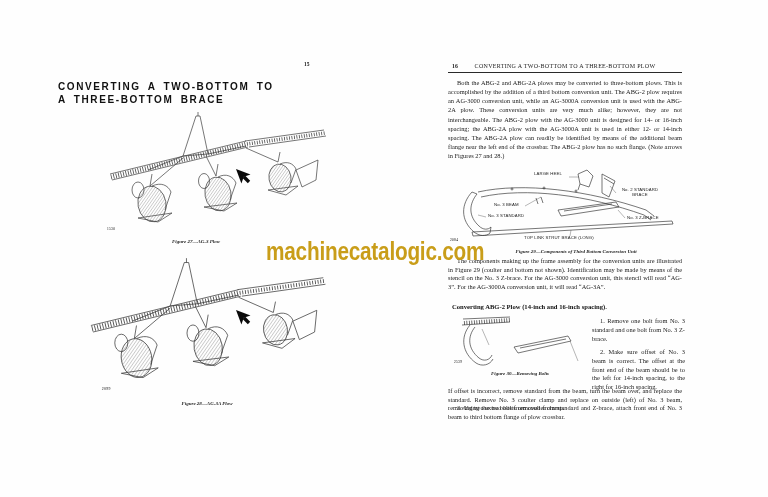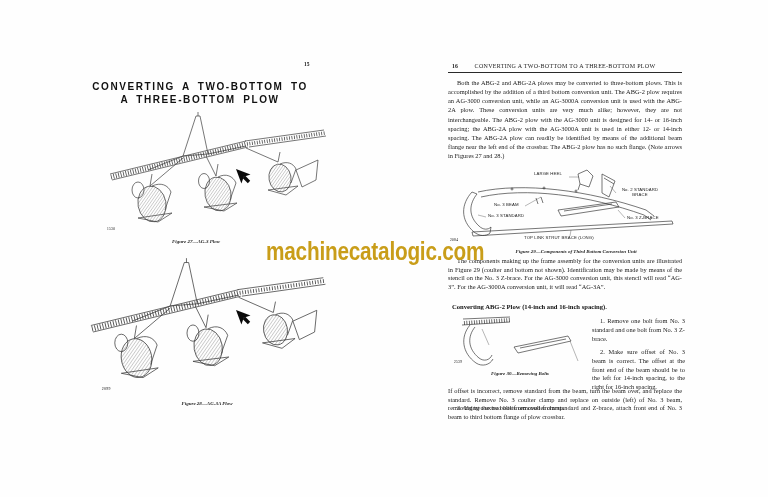--- a/index.html
+++ b/index.html
@@ -2,21 +2,21 @@
 <html><head>
 <meta charset="utf-8">
 <style>
   html,body{margin:0;padding:0;background:#ffffff;}
   .canvas{position:relative;width:768px;height:497px;background:#fefefe;overflow:hidden;
           font-family:"Liberation Serif",serif;color:#1c1c1c;}
   .abs{position:absolute;}
 
   
   .pagenum-left{left:304px;top:61px;font-size:5.5px;font-weight:bold;}
-  .lp-title{left:58px;top:80px;width:284px;text-align:center;
+  .lp-title{left:58px;top:80px;width:284px;text-align:left;
             font-family:"Liberation Sans",sans-serif;font-weight:bold;
             font-size:10px;letter-spacing:1.6px;word-spacing:3px;line-height:13px;color:#111;}
   .fig-caption{font-size:5px;font-weight:bold;font-style:italic;text-align:center;color:#222;}
   .cap27{left:116px;top:239px;width:160px;}
   .cap28{left:127px;top:401px;width:160px;}
   .engraving{font-size:3.5px;color:#666;letter-spacing:.3px;}
 
   
   .pagenum-right{left:452px;top:63px;font-size:5.8px;font-weight:bold;}
   .rp-header{left:448px;top:63px;width:234px;text-align:center;
@@ -49,21 +49,21 @@
 </head>
 <body>
 
 <div class="canvas">
 
   <div>
     <div class="abs pagenum-left">15</div>
 
     <div class="abs lp-title">
       <div>CONVERTING A TWO-BOTTOM TO</div>
-      <div>A THREE-BOTTOM PLOW</div>
+      <div>A THREE-BOTTOM BRACE</div>
     </div>
 
     <svg class="abs" style="left:100px;top:110px;" width="232" height="128" viewBox="0 0 232 128">
       <defs>
         <pattern id="h27" width="2.4" height="2.4" patternUnits="userSpaceOnUse" patternTransform="rotate(45)">
           <line x1="0" y1="0" x2="0" y2="2.4" stroke="#555" stroke-width="0.5"></line>
         </pattern>
       </defs>
 
       <line x1="11" y1="67" x2="147" y2="34" stroke="#4a4a4a" stroke-width="5" stroke-dasharray="0.8 1.7"></line>

